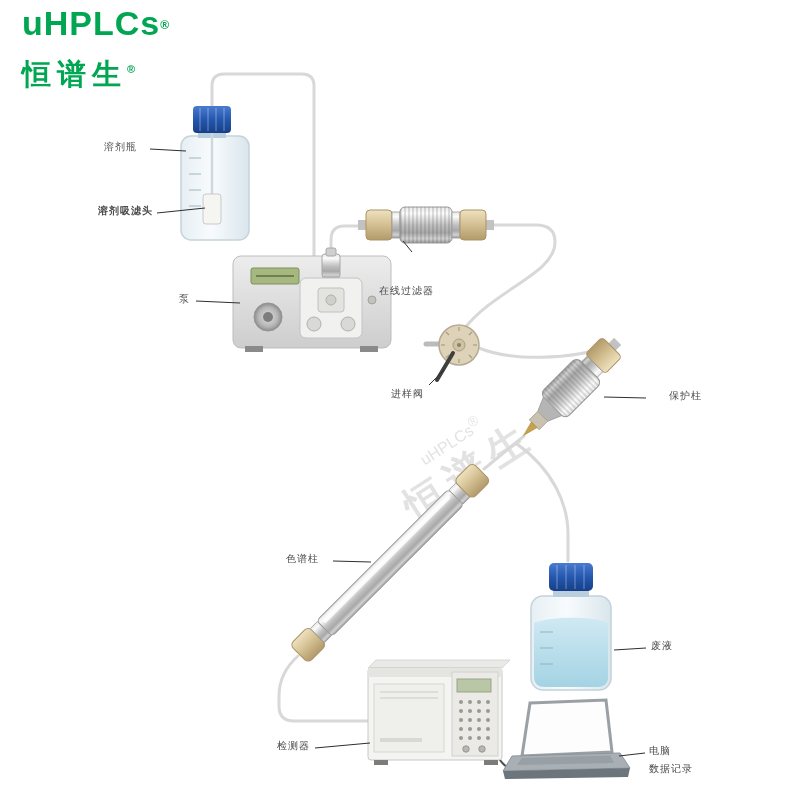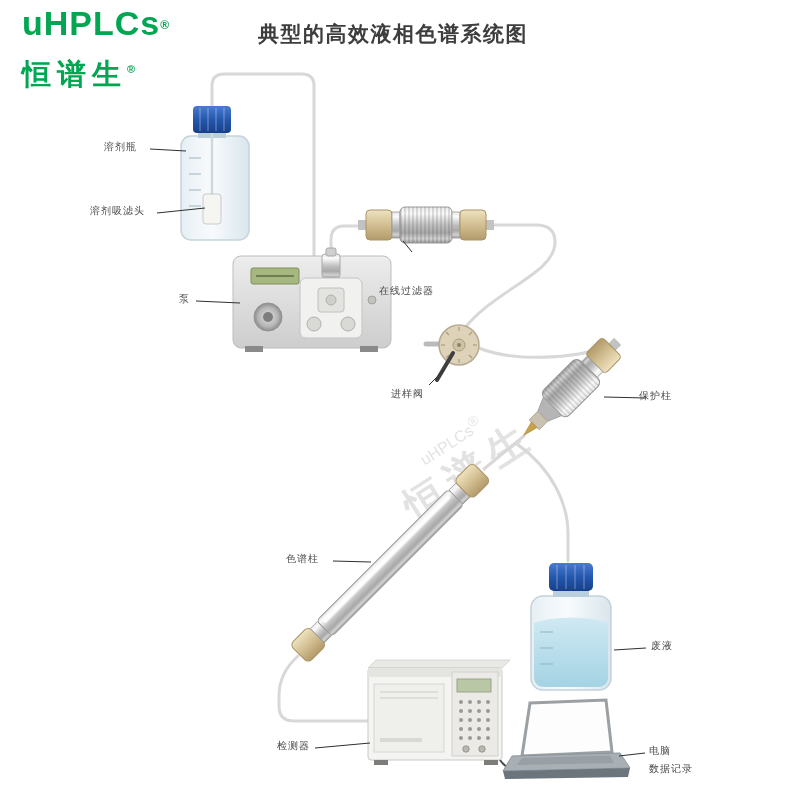--- a/index.html
+++ b/index.html
@@ -264,27 +264,26 @@
       <line x1="315" y1="748" x2="370" y2="743"></line>
       <line x1="645" y1="753" x2="619" y2="756"></line>
     </g>
   </svg>
 
   <div class="logo">
     <div><span class="en">uHPLCs</span><span class="reg">®</span></div>
     <div class="cn"><span>恒谱生</span><span class="reg">®</span></div>
   </div>
 
-  <div class="title">典型的高效液相色谱系统图</div>
 
   <div class="label" style="left:104px; top:140px;">溶剂瓶</div>
-  <div class="label" style="left:90px;  top:204px;">溶剂吸滤头</div>
+  <div class="label" style="left:98px;  top:204px;font-weight:bold;">溶剂吸滤头</div>
   <div class="label" style="left:179px; top:292px;">泵</div>
   <div class="label" style="left:379px; top:254px;margin-top:30px;">在线过滤器</div>
   <div class="label" style="left:391px; top:387px;">进样阀</div>
-  <div class="label" style="left:639px; top:389px;font-family:Liberation Mono, monospace;">保护柱</div>
+  <div class="label" style="left:669px; top:389px;font-family:Liberation Mono, monospace;">保护柱</div>
   <div class="label" style="left:286px; top:552px;">色谱柱</div>
   <div class="label" style="left:651px; top:639px;">废液</div>
   <div class="label" style="left:277px; top:739px;">检测器</div>
   <div class="label" style="left:649px; top:744px;">电脑</div>
   <div class="label" style="left:649px; top:762px;">数据记录</div>
 
 </div>
 
 </body></html>

